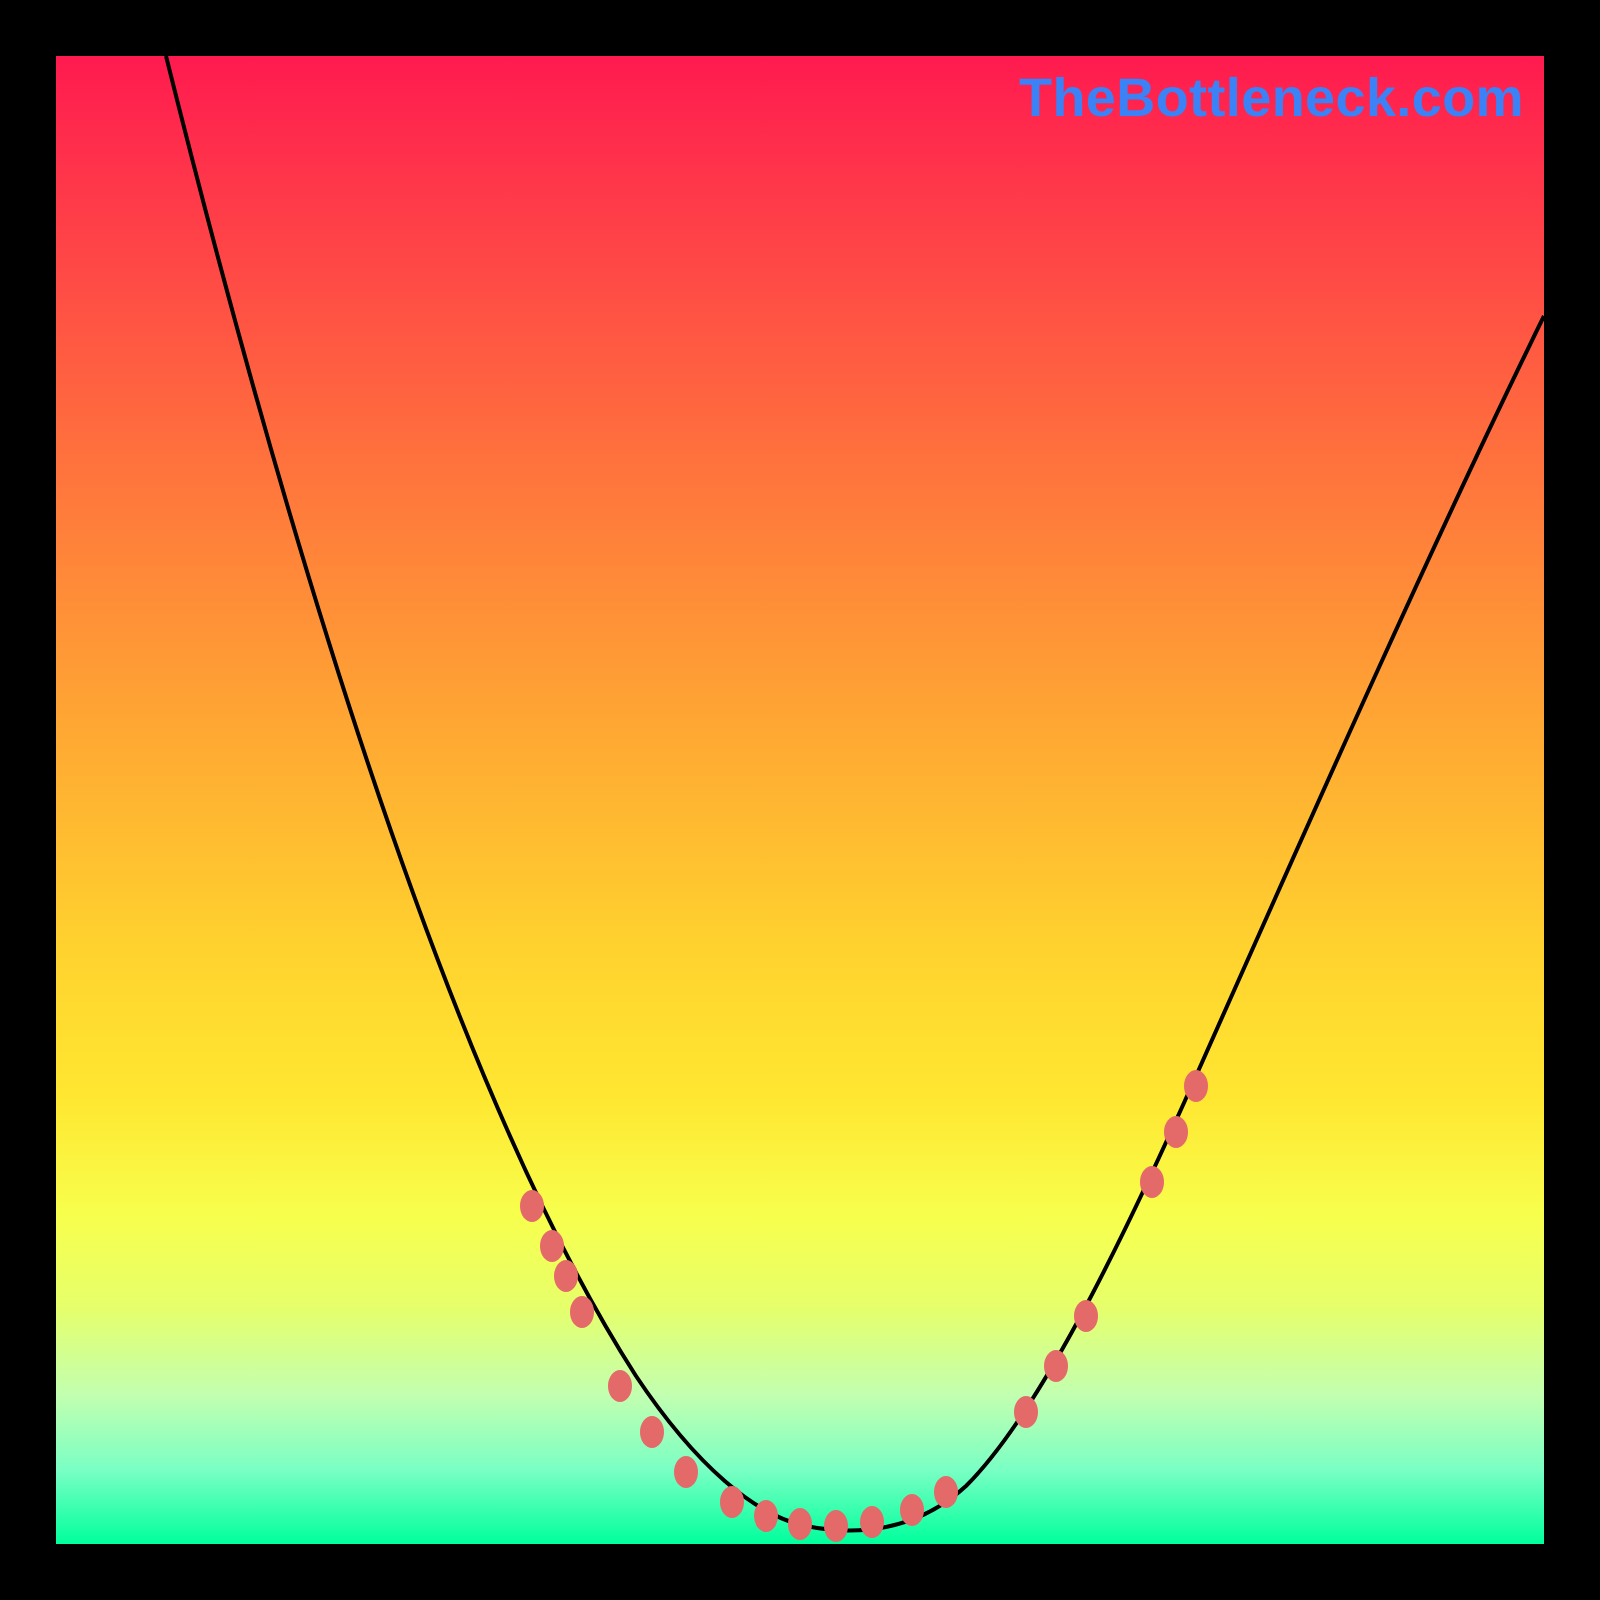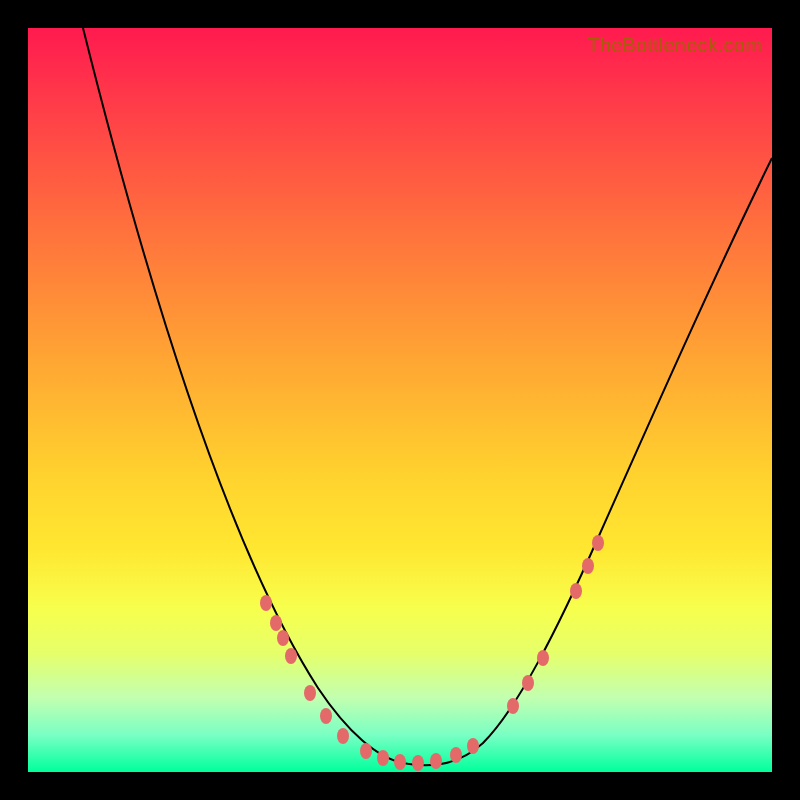--- a/index.html
+++ b/index.html
@@ -36,23 +36,23 @@
       #e6ff6a 84%,
       #c2ffb0 90%,
       #7affc4 95%,
       #00ff9c 100%
     );
   }
   .watermark {
     position: absolute;
     top: 6px;
     right: 10px;
-    color: #a16207;
-    font-size: 20px;
-    font-weight: 400;
+    color: #3b82f6;
+    font-size: 27px;
+    font-weight: 700;
     letter-spacing: 0.2px;
   }
   svg.curve {
     position: absolute;
     left: 0;
     top: 0;
     width: 744px;
     height: 744px;
   }
 </style>

